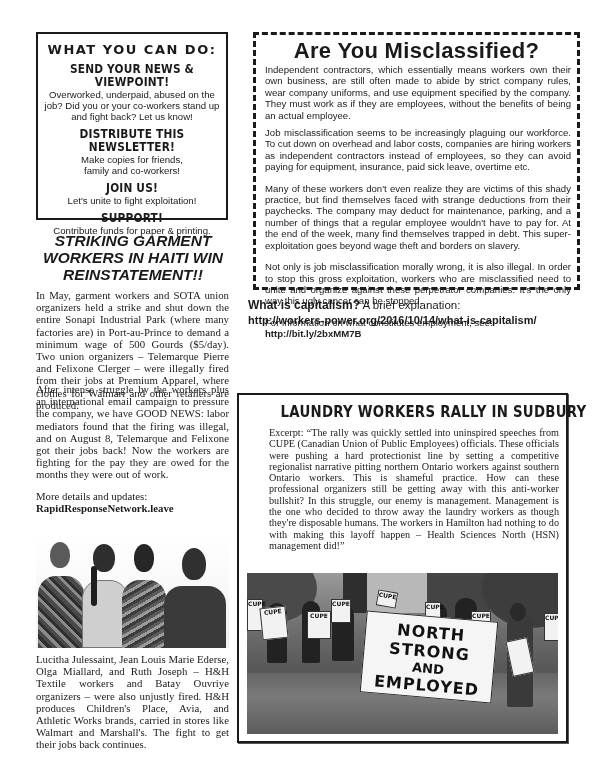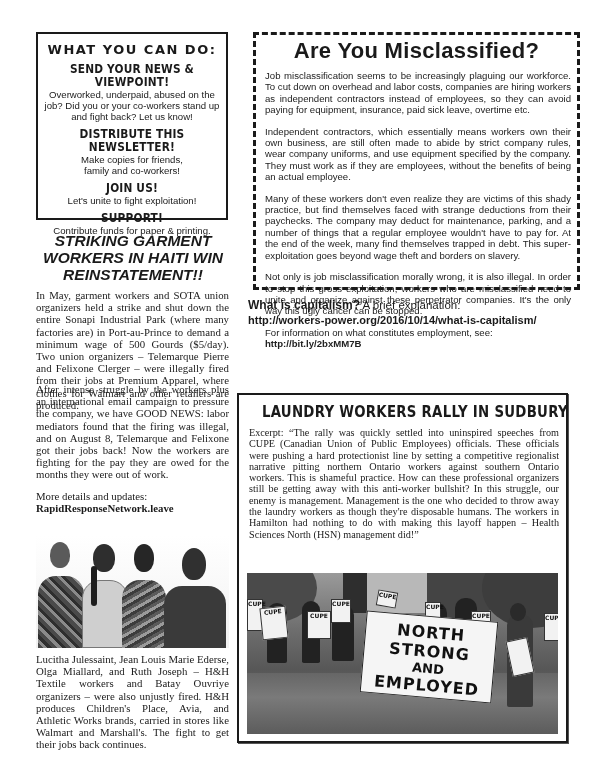--- a/index.html
+++ b/index.html
@@ -70,21 +70,21 @@
   .capital {
     position: absolute; left: 248px; top: 298px; width: 330px;
     font-family: "Liberation Sans", sans-serif; font-size: 11.5px; line-height: 15px; color: #1a1a1a;
   }
   .capital .lead { font-weight: bold; font-size: 12px; }
   .capital .url { font-weight: bold; font-size: 11px; }
 
   
   .laundry {
     position: absolute; left: 237px; top: 393px; width: 331px; height: 350px;
-    border: 2px solid #1a1a1a; box-shadow: 1px 1px 0 #555; box-sizing: border-box;
+    border: 2px solid #1a1a1a; box-shadow: 1px 1px 0 #555; box-sizing: border-box; padding-left: 20px;
   }
   .laundry-title {
     text-align: center; margin-top: 8px; font-family: "DejaVu Sans", sans-serif;
     font-weight: bold; font-size: 15.5px; letter-spacing: 0.3px; transform: scaleX(0.86);
     white-space: nowrap;
   }
   .laundry-body { margin: 6px 7px 0 10px; font-size: 10.2px; line-height: 11.3px; }
   .laundry-read { margin: 9px 7px 0 10px; text-align: left; font-size: 10.2px; line-height: 11.5px; }
   .laundry-read b { font-weight: bold; }
 
@@ -155,22 +155,22 @@
   <div class="person" style="left:128px;width:62px;height:100px;">
     <div class="p-body" style="left:0;width:62px;height:62px;background:#3a3a3a;"></div>
     <div class="p-head" style="left:18px;top:0;width:24px;height:32px;background:#303030;"></div>
   </div>
 </div>
 
 <div class="serif-body haiti-caption">Lucitha Julessaint, Jean Louis Marie Ederse, Olga Miallard, and Ruth Joseph – H&amp;H Textile workers and Batay Ouvriye organizers – were also unjustly fired. H&amp;H produces Children's Place, Avia, and Athletic Works brands, carried in stores like Walmart and Marshall's. The fight to get their jobs back continues.</div>
 
 <div class="misc">
   <div class="misc-title">Are You Misclassified?</div>
+  <div class="sans-body misc-p">Independent contractors, which essentially means workers own their own business, are still often made to abide by strict company rules, wear company uniforms, and use equipment specified by the company. They must work as if they are employees, without the benefits of being an actual employee.</div>
   <div class="sans-body misc-p first">Job misclassification seems to be increasingly plaguing our workforce. To cut down on overhead and labor costs, companies are hiring workers as independent contractors instead of employees, so they can avoid paying for equipment, insurance, paid sick leave, overtime etc.</div>
-  <div class="sans-body misc-p">Independent contractors, which essentially means workers own their own business, are still often made to abide by strict company rules, wear company uniforms, and use equipment specified by the company. They must work as if they are employees, without the benefits of being an actual employee.</div>
   <div class="sans-body misc-p">Many of these workers don't even realize they are victims of this shady practice, but find themselves faced with strange deductions from their paychecks. The company may deduct for maintenance, parking, and a number of things that a regular employee wouldn't have to pay for. At the end of the week, many find themselves trapped in debt. This super-exploitation goes beyond wage theft and borders on slavery.</div>
   <div class="sans-body misc-p">Not only is job misclassification morally wrong, it is also illegal. In order to stop this gross exploitation, workers who are misclassified need to unite and organize against these perpetrator companies. It's the only way this ugly cancer can be stopped.</div>
   <div class="sans-body misc-p" style="text-align:left;">
     <div>For information on what constitutes employment, see:</div>
     <div class="misc-link">http://bit.ly/2bxMM7B</div>
   </div>
 </div>
 
 <div class="capital">
   <div><span class="lead">What is capitalism?</span><span> A brief explanation:</span></div>

